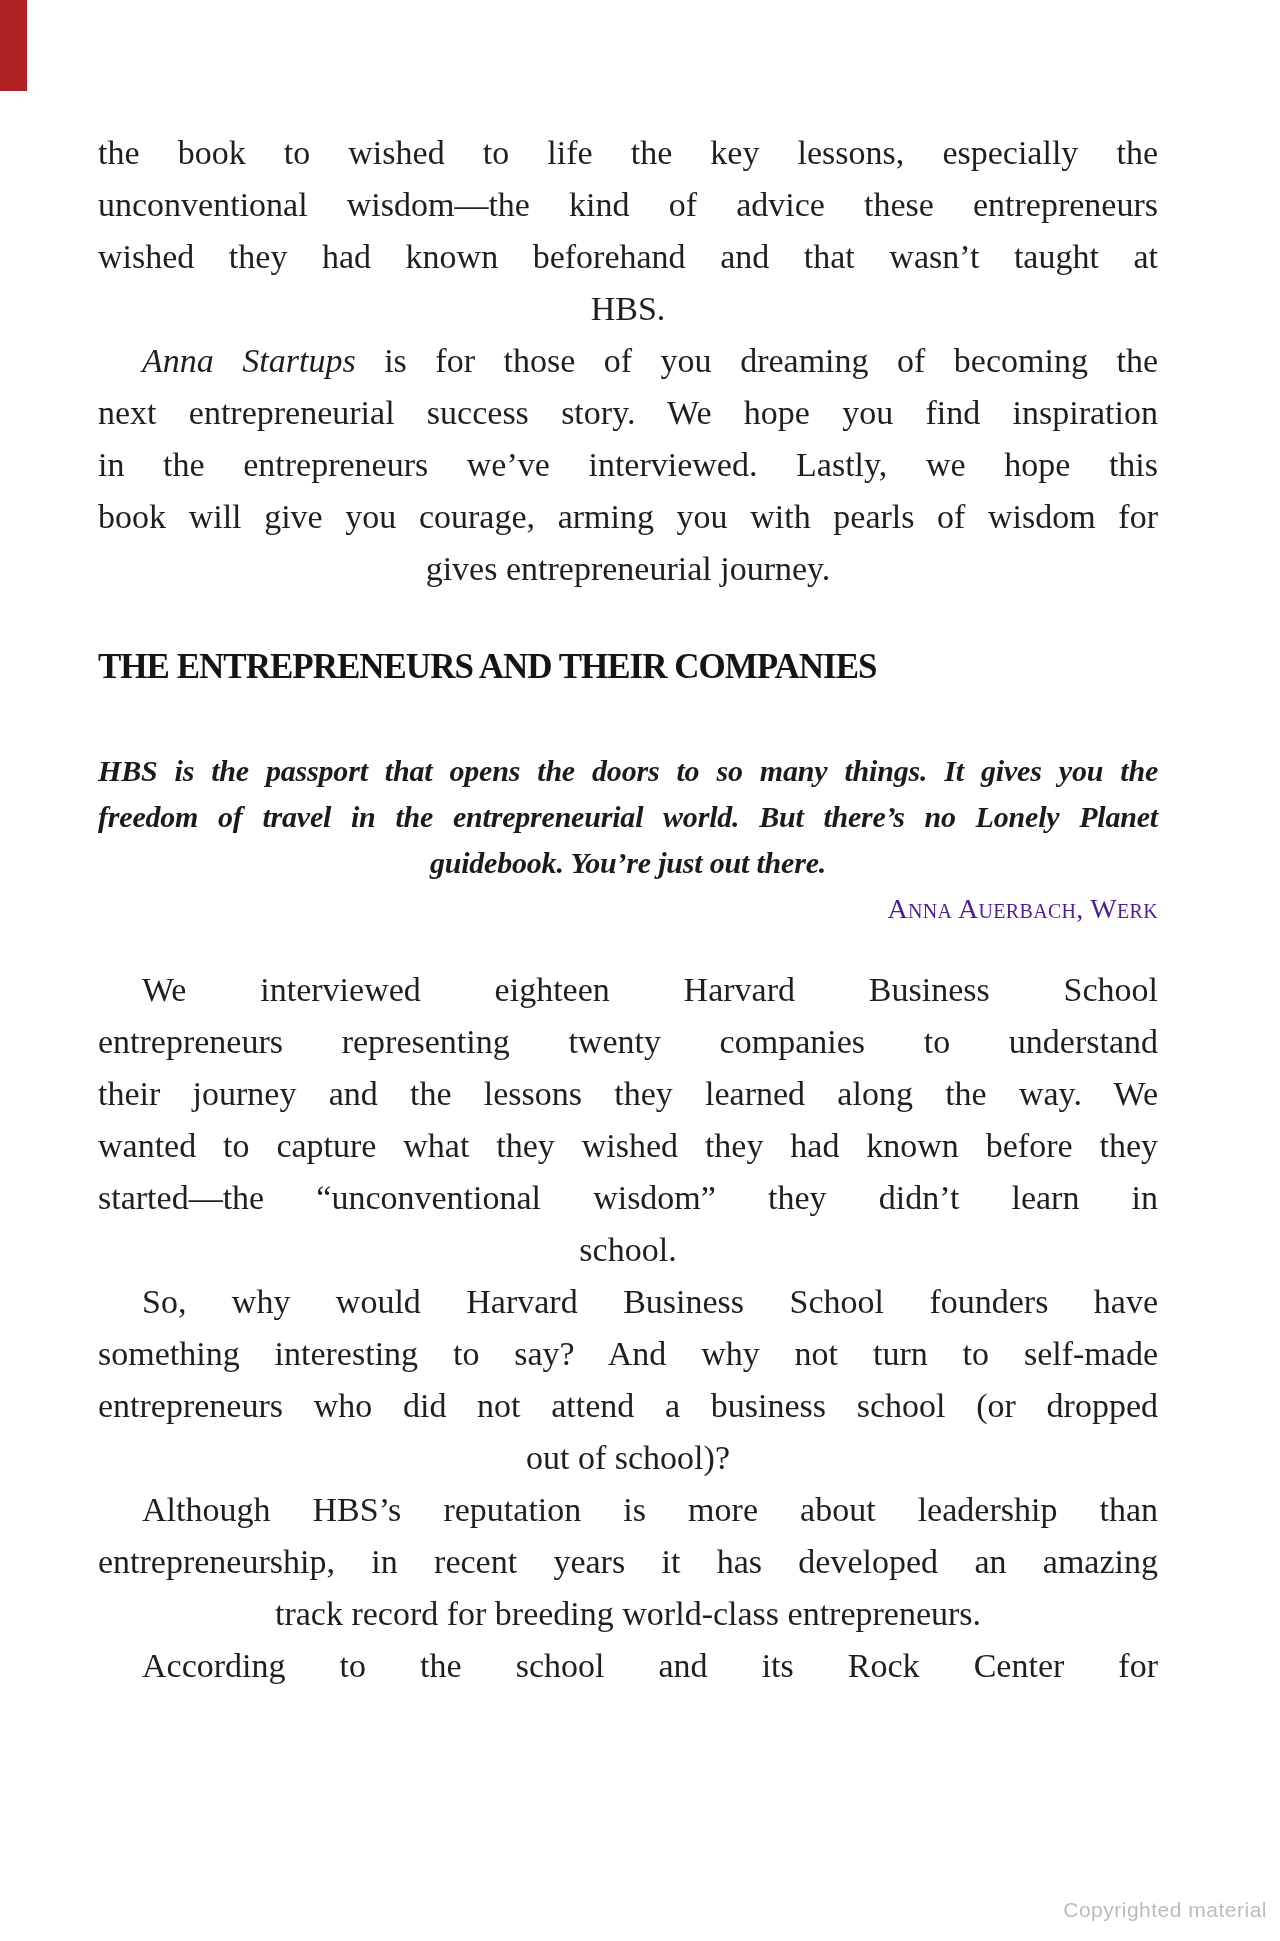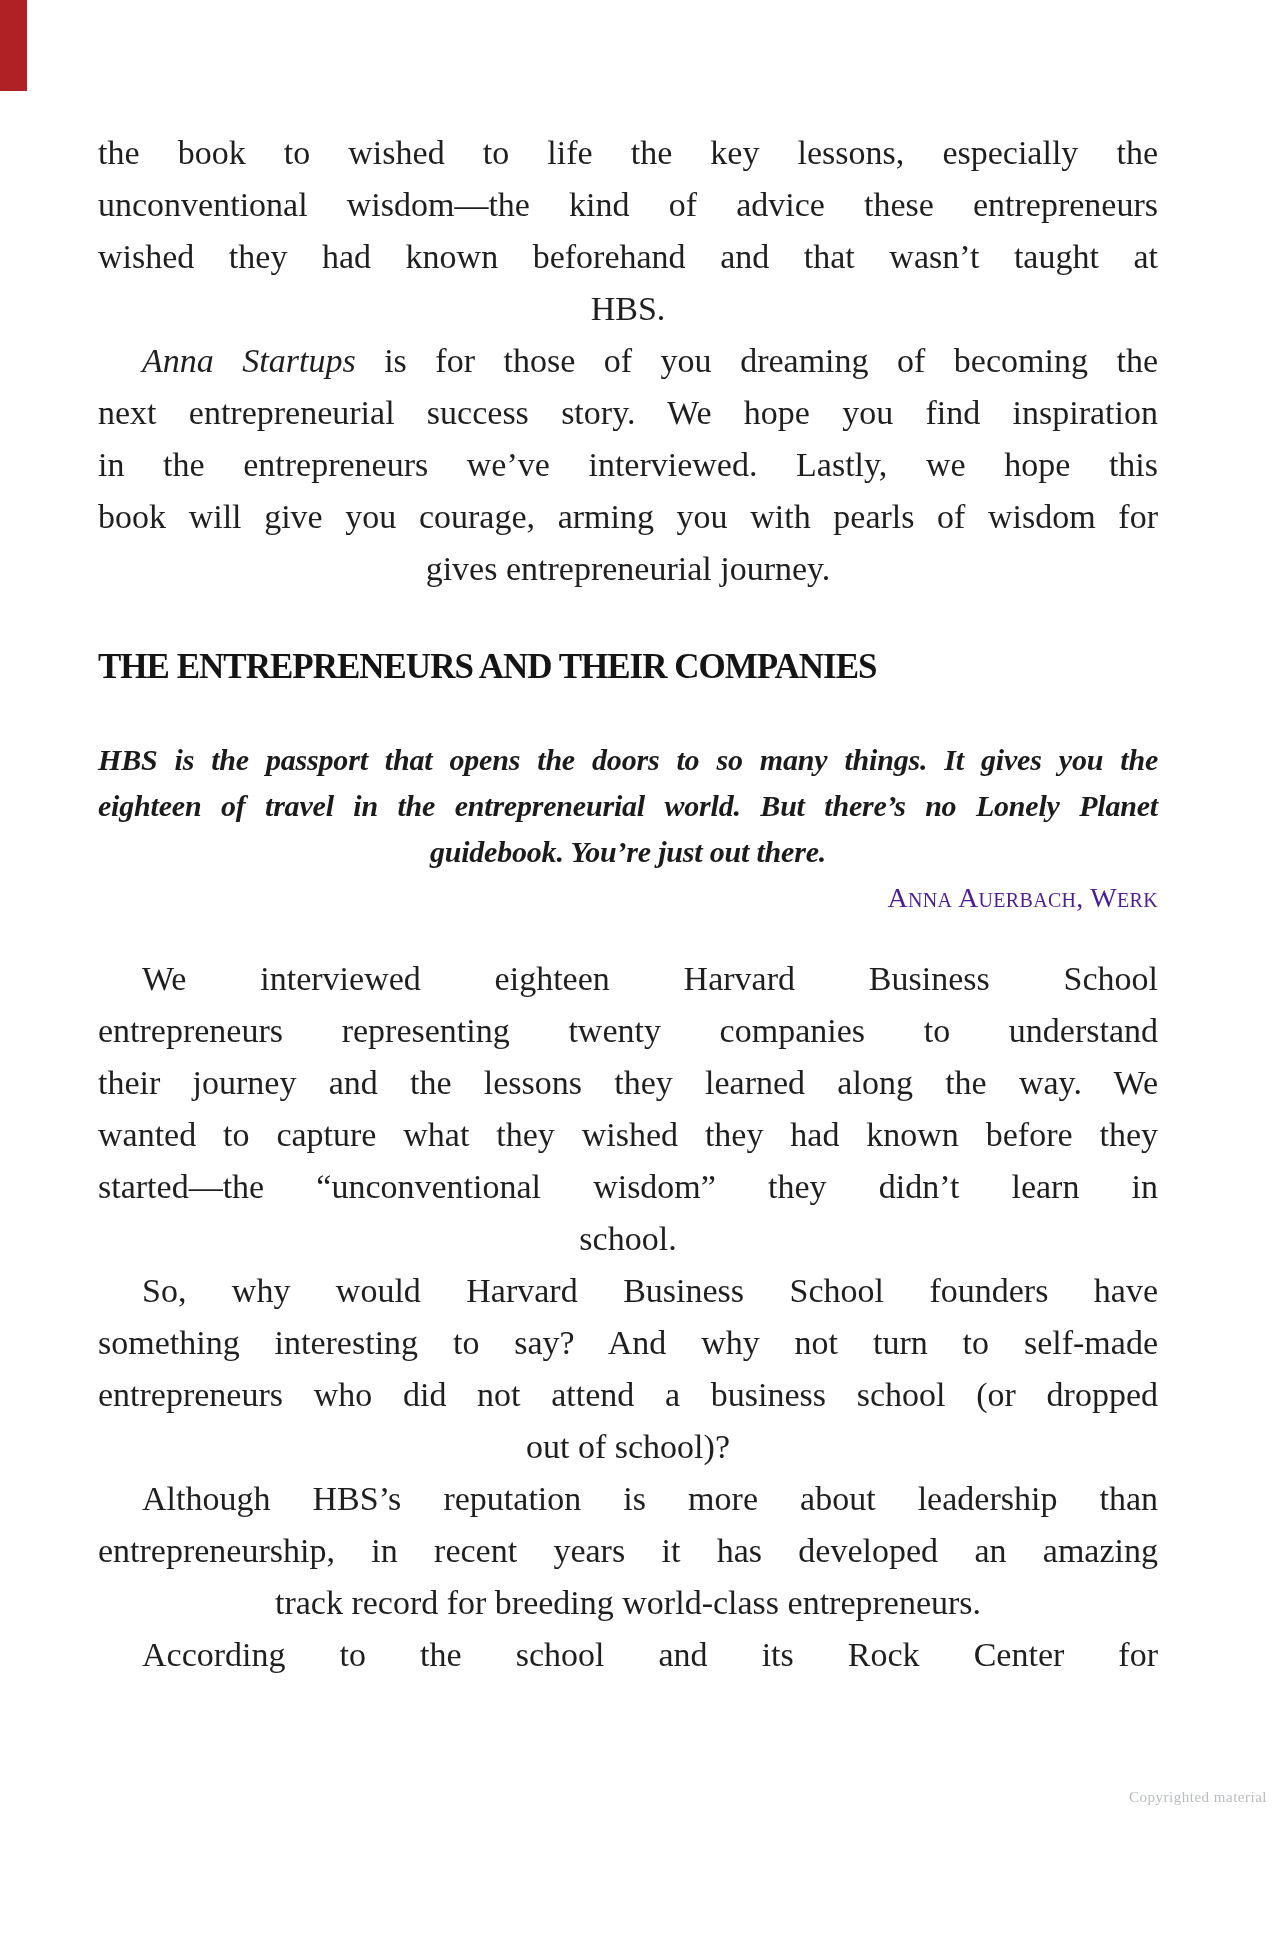--- a/index.html
+++ b/index.html
@@ -44,45 +44,45 @@
   .italic { font-style: italic; }
   .section-heading {
     margin-top: 46px;
     font-weight: bold;
     font-size: 35px;
     letter-spacing: -1px;
     line-height: 52px;
     color: #151515;
   }
   .epigraph {
-    margin-top: 44px;
+    margin-top: 55px;
     font-style: italic;
     font-weight: bold;
     font-size: 30px;
     line-height: 46px;
     letter-spacing: -0.2px;
     color: #1b1b1b;
   }
   .attribution {
     line-height: 46px;
     font-size: 28px;
     font-variant: small-caps;
     text-align: right;
     letter-spacing: 0.3px;
     color: #4c1d95;
   }
   .para-after-quote {
     margin-top: 32px;
   }
   .watermark {
     position: absolute;
-    top: 1789px;
+    top: 1898px;
     right: 13px;
-    font-family: Liberation Serif, serif;
-    font-size: 15px;
+    font-family: Liberation Sans, sans-serif;
+    font-size: 21px;
     color: #b9bcbe;
     letter-spacing: 0.5px;
   }
 </style>
 </head>
 <body>
 
 <div class="cover-corner"></div>
 
 <div class="content">
@@ -99,21 +99,21 @@
     <div class="line j">next entrepreneurial success story. We hope you find inspiration</div>
     <div class="line j">in the entrepreneurs we’ve interviewed. Lastly, we hope this</div>
     <div class="line j">book will give you courage, arming you with pearls of wisdom for</div>
     <div class="line">gives entrepreneurial journey.</div>
   </div>
 
   <div class="section-heading">THE ENTREPRENEURS AND THEIR COMPANIES</div>
 
   <div class="epigraph">
     <div class="line j">HBS is the passport that opens the doors to so many things. It gives you the</div>
-    <div class="line j">eighteen of travel in the entrepreneurial world. But there’s no Lonely Planet</div>
+    <div class="line j">freedom of travel in the entrepreneurial world. But there’s no Lonely Planet</div>
     <div class="line">guidebook. You’re just out there.</div>
   </div>
 
   <div class="attribution">Anna Auerbach, Werk</div>
 
   <div class="para-after-quote">
     <div class="line j indent">We interviewed eighteen Harvard Business School</div>
     <div class="line j">entrepreneurs representing twenty companies to understand</div>
     <div class="line j">their journey and the lessons they learned along the way. We</div>
     <div class="line j">wanted to capture what they wished they had known before they</div>

